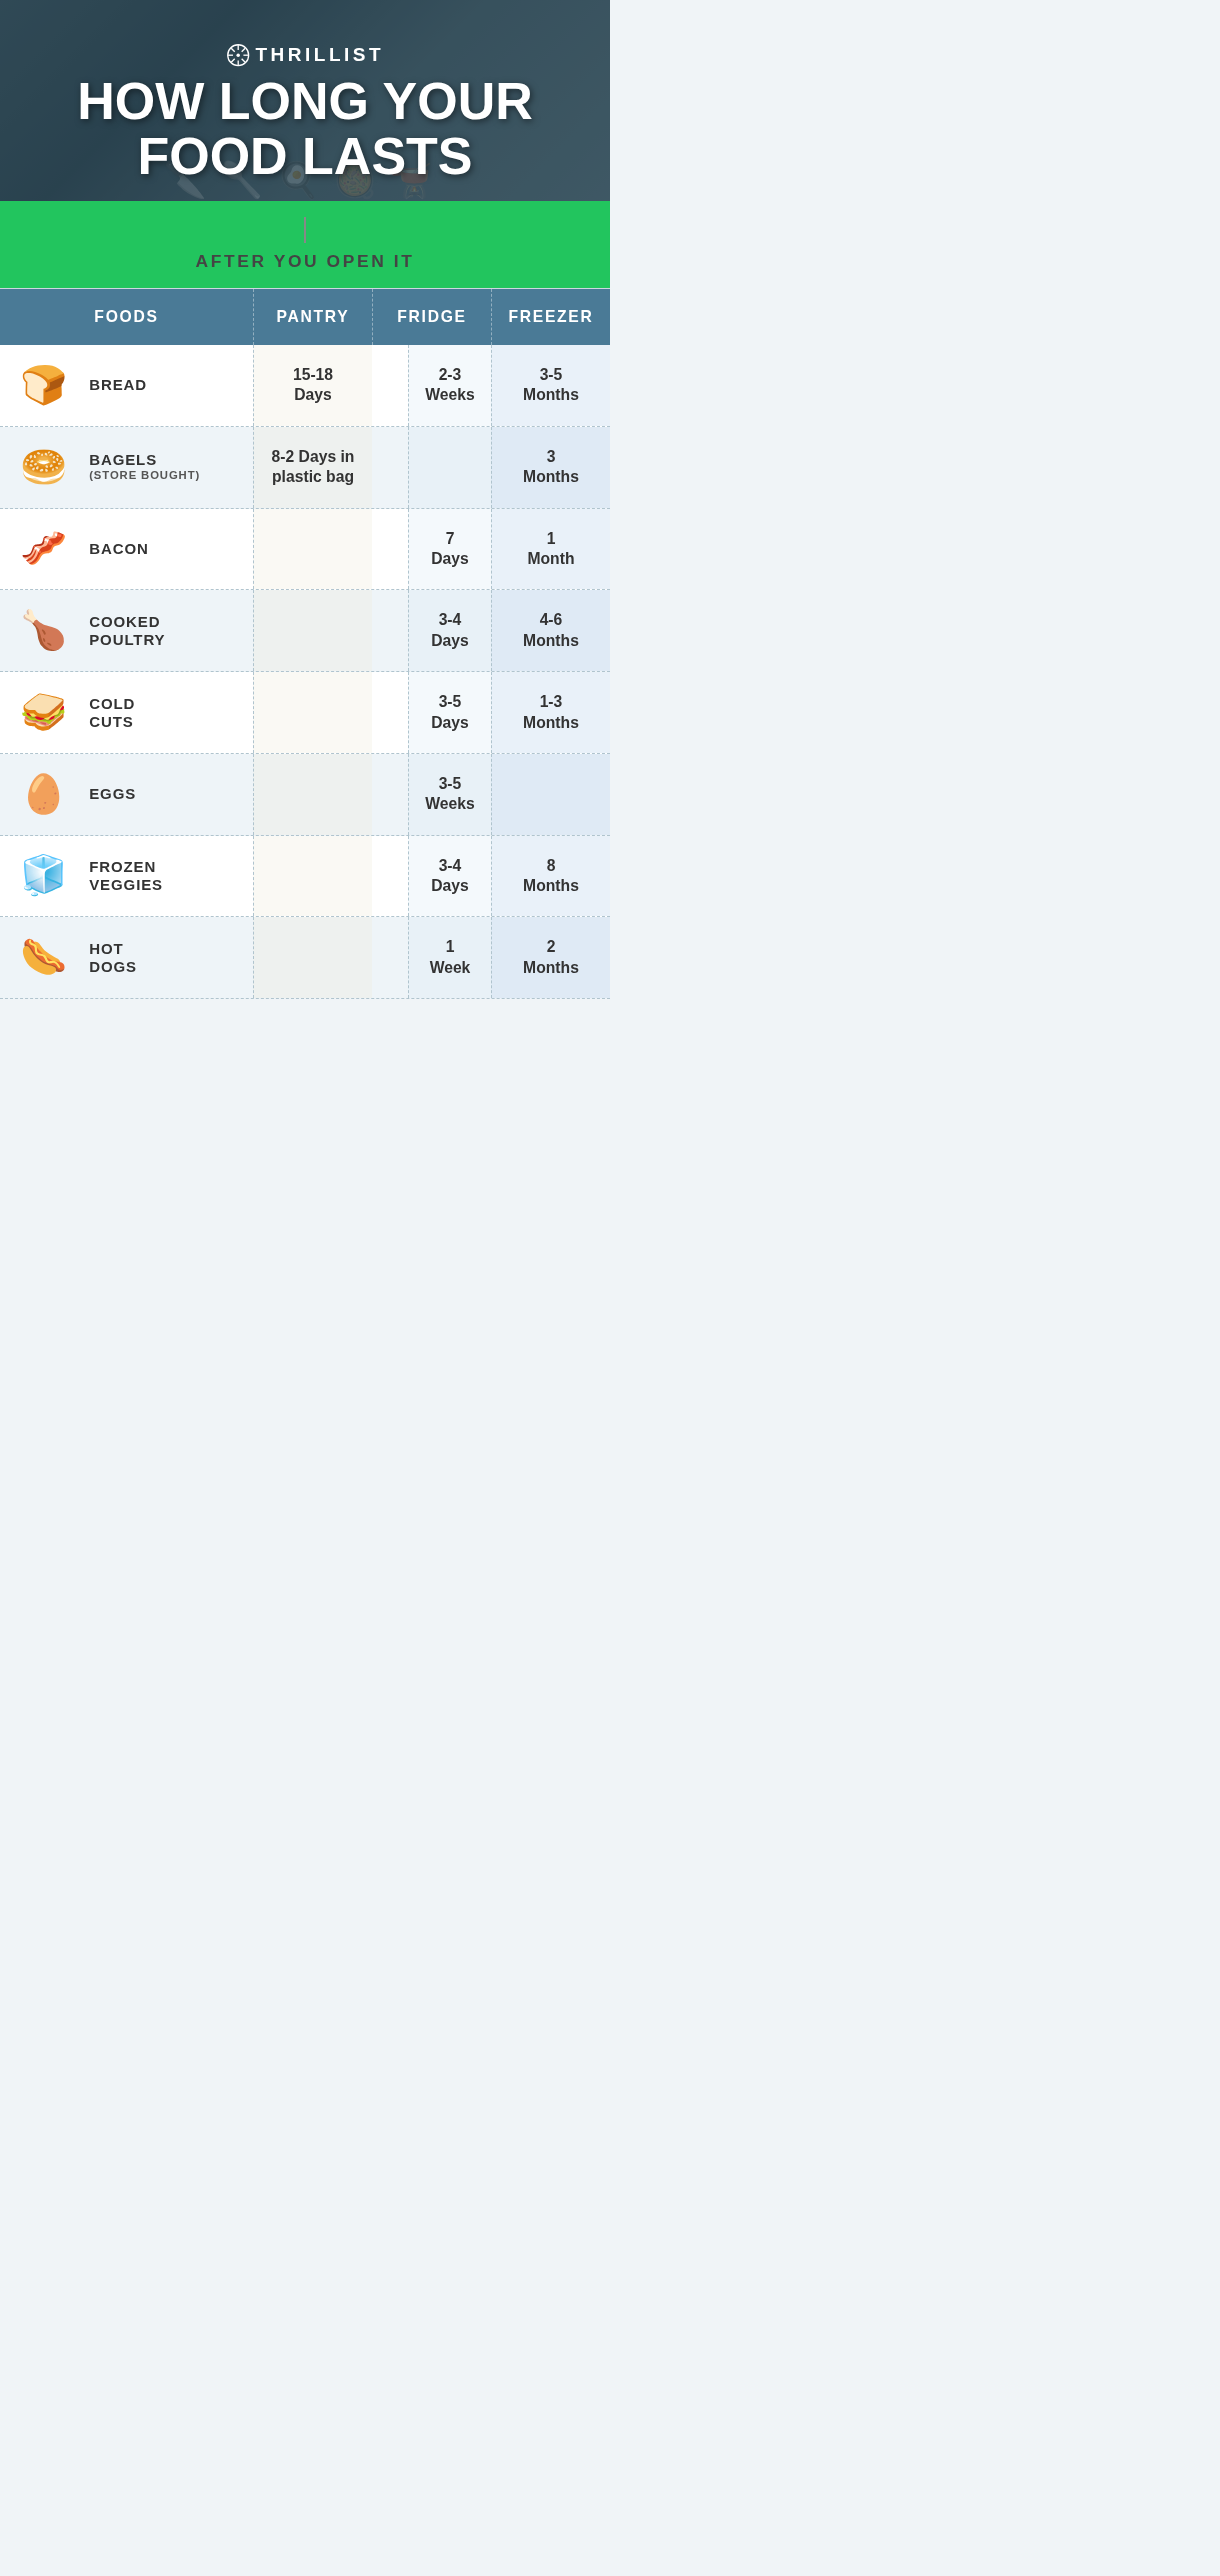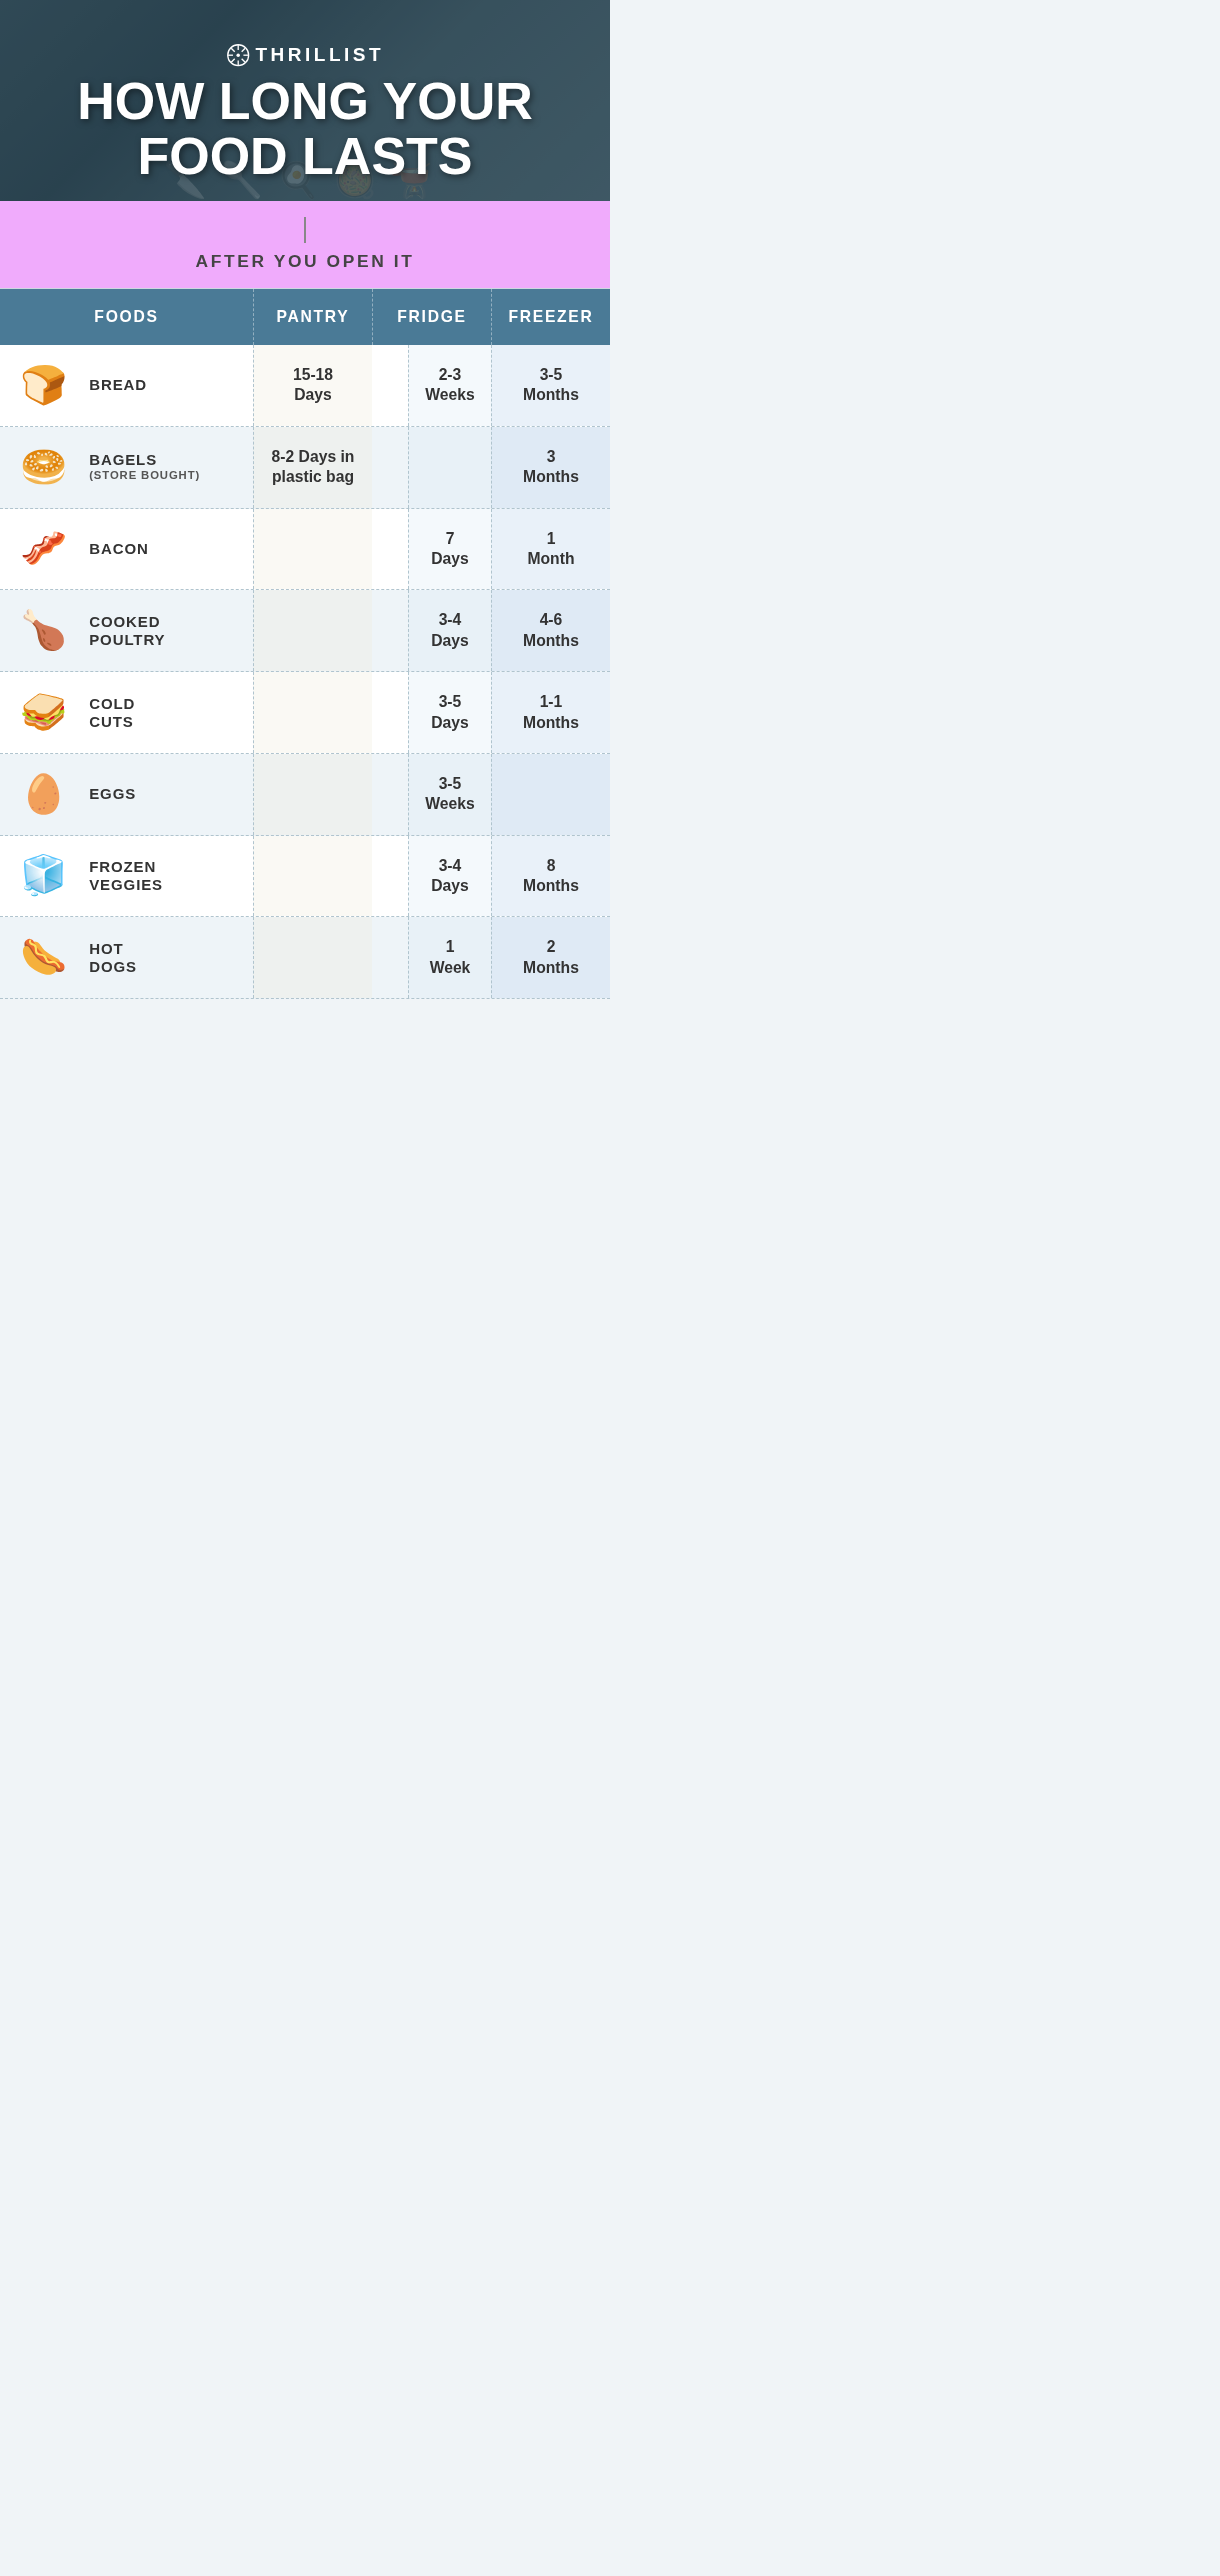--- a/index.html
+++ b/index.html
@@ -60,21 +60,21 @@
       color: white;
       font-size: 52px;
       font-weight: 900;
       line-height: 1.05;
       text-shadow: 1.7px 1.7px 7px rgba(0,0,0,0.5);
       text-transform: uppercase;
     }
 
     
     .subtitle-banner {
-      background: #f0abfc;
+      background: #22c55e;
       text-align: center;
       padding: 15.7px 0;
       border-bottom: 1.7px solid #cdd8e0;
     }
 
     .subtitle-text {
       font-size: 17.4px;
       font-weight: 700;
       letter-spacing: 2.6px;
       color: #444;
@@ -292,21 +292,21 @@
       <div class="food-cell food-name-cell">
         <span class="food-emoji">🥪</span>
         <div>
           <div class="food-label" style="white-space: pre-line;">COLD
 CUTS</div>
         </div>
       </div>
       <div class="food-cell data-cell pantry" style="white-space: pre-line;"></div>
       <div class="food-cell data-cell fridge" style="white-space: pre-line;">3-5
 Days</div>
-      <div class="food-cell data-cell freezer" style="white-space: pre-line;">1-1
+      <div class="food-cell data-cell freezer" style="white-space: pre-line;">1-3
 Months</div>
     </div>
     <div class="food-row">
       <div class="food-cell food-name-cell">
         <span class="food-emoji">🥚</span>
         <div>
           <div class="food-label" style="white-space: pre-line;">EGGS</div>
         </div>
       </div>
       <div class="food-cell data-cell pantry" style="white-space: pre-line;"></div>

